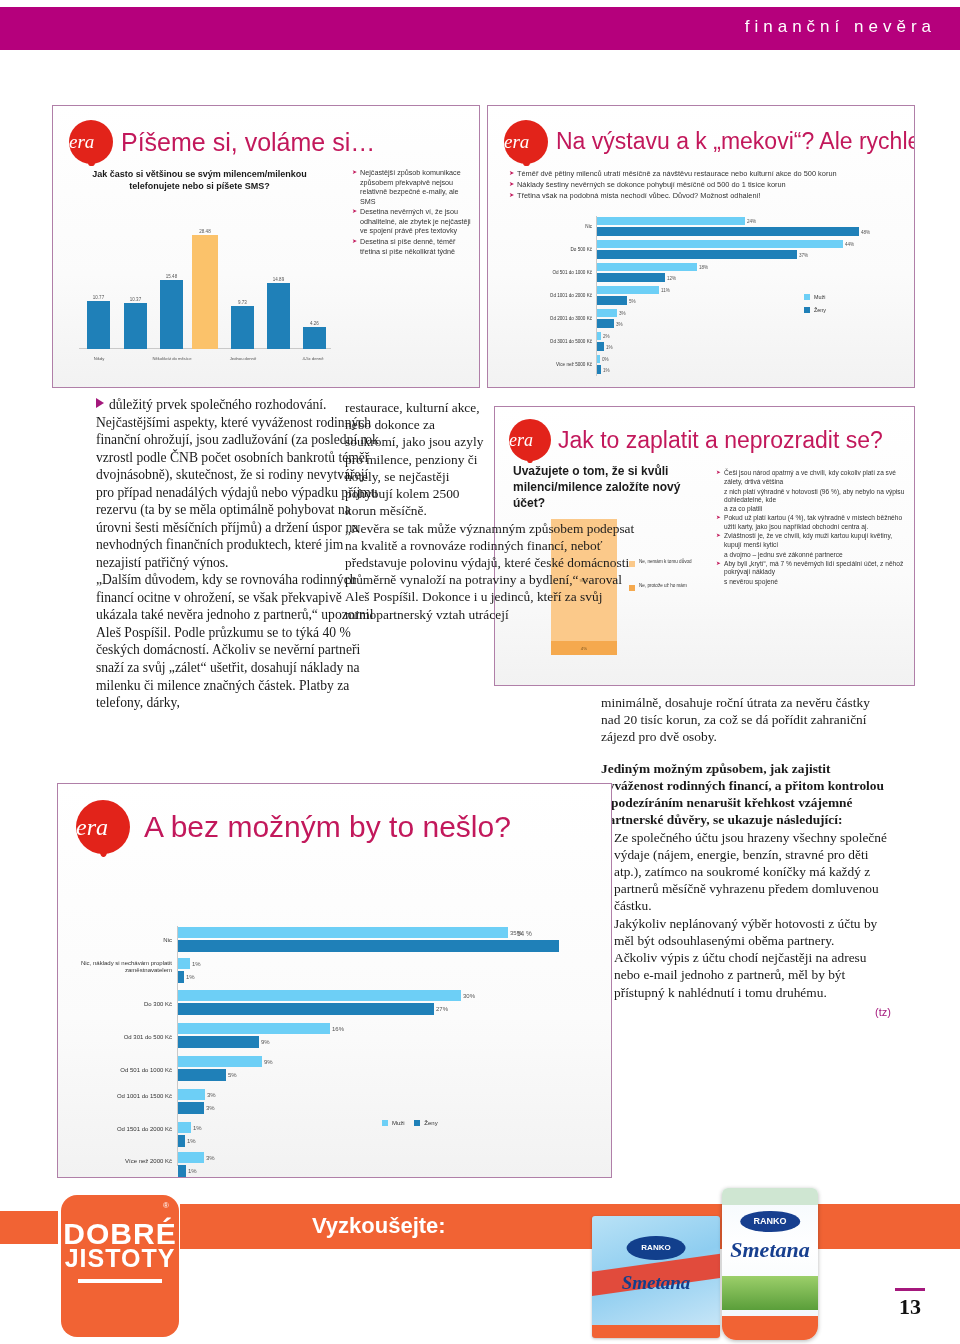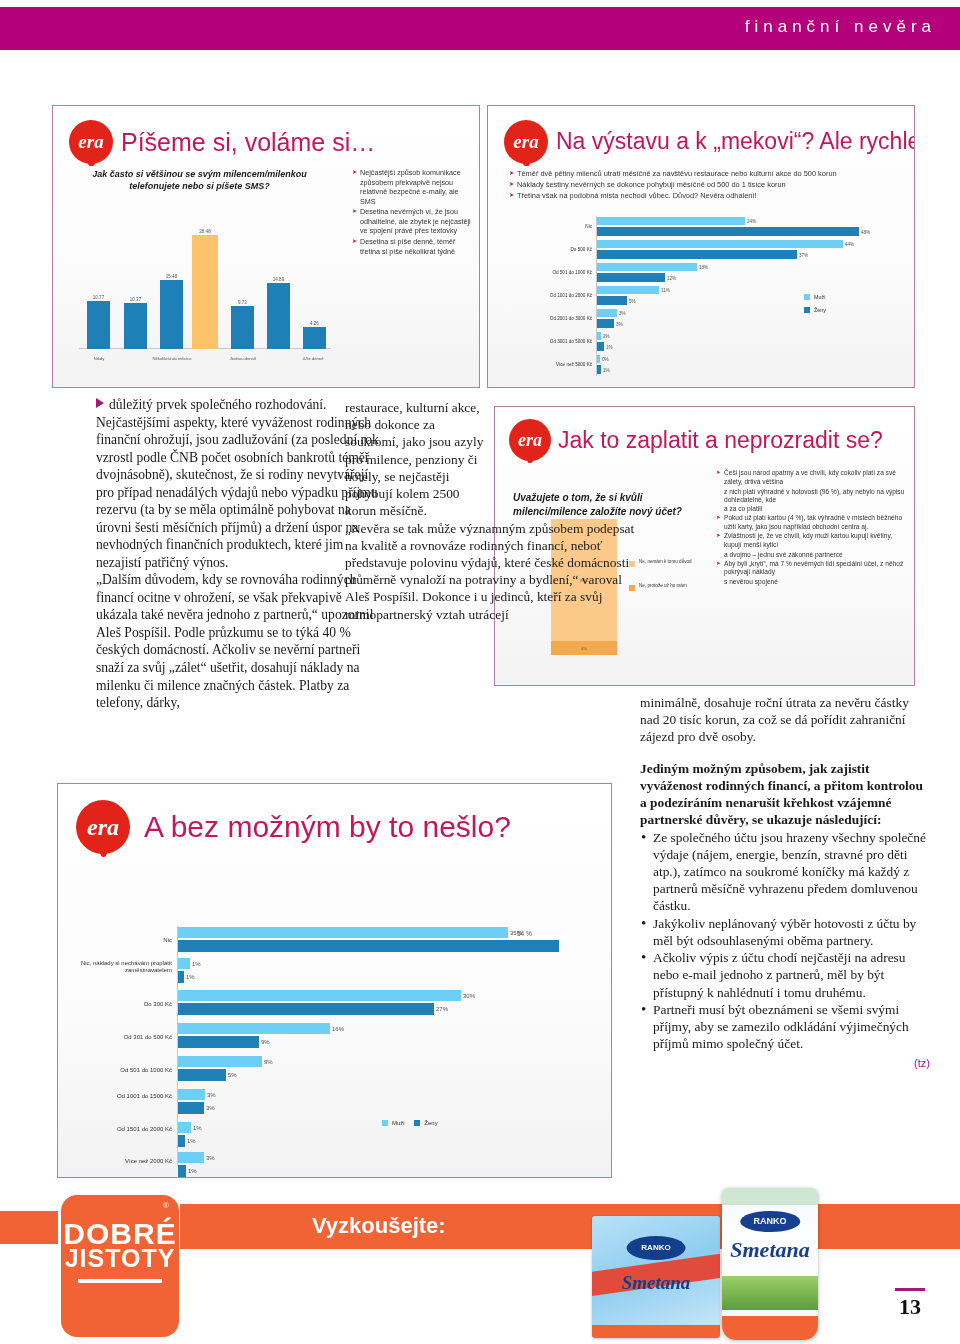--- a/index.html
+++ b/index.html
@@ -21,35 +21,35 @@
   
   .slide{
     position:absolute;background:#fff;
     border:1.5px solid #b07fa8;
     box-sizing:border-box;overflow:hidden;
   }
   .slide-inner{position:absolute;inset:0;background:linear-gradient(#ffffff 0%,#fbfbfb 60%,#f2f2f2 100%);}
   .era-logo{
     position:absolute;border-radius:50%;
     background:#e2231a;color:#fff;
-    display:flex;align-items:center;justify-content:center;
-    font-family:"Liberation Serif",serif;font-style:italic;font-weight:700;
+    display:flex;align-items:center;justify-content:flex-start;
+    font-family:"Liberation Serif",serif;font-style:italic;font-weight:400;
   }
   .era-logo:after{
     content:"";position:absolute;bottom:-5%;left:44%;
     width:14%;height:26%;background:#e2231a;border-radius:0 0 40% 40%;
   }
   .era-logo span{position:relative;z-index:2;}
   .slide-title{
     position:absolute;color:#c2185b;font-family:"Liberation Sans",sans-serif;
     font-weight:400;white-space:nowrap;
   }
   .slide-q{
     position:absolute;color:#1a1a1a;font-family:"Liberation Sans",sans-serif;
-    font-weight:700;line-height:1.35;font-style:italic;
+    font-weight:700;line-height:1.35;
   }
   .slide-bullets{
     position:absolute;color:#333;font-family:"Liberation Sans",sans-serif;
     line-height:1.33;
   }
   .slide-bullets .b{display:block;position:relative;padding-left:7px;margin-bottom:1px;}
   .slide-bullets .b:before{
     content:"\27A4";position:absolute;left:-1px;top:0;color:#c2185b;
     font-size:0.85em;
   }
@@ -222,21 +222,21 @@
   <div class="slide-inner"></div>
 
   <div class="era-logo" style="left:16px;top:14px;width:44px;height:44px;font-size:19px;">
     <span>era</span>
   </div>
   <div class="slide-title" style="left:68px;top:22px;font-size:23px;">Na výstavu a k „mekovi“? Ale rychle!</div>
 
   <div class="slide-bullets" style="left:22px;top:63px;width:396px;font-size:7.4px;">
     <span class="b">Téměř dvě pětiny milenců utratí měsíčně za návštěvu restaurace nebo kulturní akce do 500 korun</span>
     <span class="b">Náklady šestiny nevěrných se dokonce pohybují měsíčně od 500 do 1 tisíce korun</span>
-    <span class="b">Třetina však na podobná místa nechodí vůbec. Důvod? Nevěra odhalení!</span>
+    <span class="b">Třetina však na podobná místa nechodí vůbec. Důvod? Možnost odhalení!</span>
   </div>
 
   <div style="position:absolute;left:18px;top:108px;width:396px;height:165px;">
     <div class="axis-v" style="left:90px;top:2px;height:160px;"></div>
 
     <span class="hcat" style="left:0;top:10px;width:86px;font-size:4.6px;">Nic</span>
     <div class="hbar" style="left:91px;top:3px;width:148px;height:8px;background:#6dcff6;">
       <span class="cap" style="font-size:4.6px;">24%</span>
     </div>
     <div class="hbar" style="left:91px;top:13px;width:262px;height:9px;background:#1f80b8;">
@@ -305,21 +305,21 @@
 </div>
 
 <div class="slide" style="left:494px;top:406px;width:421px;height:280px;">
   <div class="slide-inner"></div>
 
   <div class="era-logo" style="left:14px;top:12px;width:42px;height:42px;font-size:18px;">
     <span>era</span>
   </div>
   <div class="slide-title" style="left:63px;top:20px;font-size:23px;">Jak to zaplatit a neprozradit se?</div>
 
-  <div class="slide-q" style="left:18px;top:84px;width:175px;font-size:10px;">Uvažujete o tom, že si kvůli milenci/milence založíte nový účet?</div>
+  <div class="slide-q" style="left:18px;top:56px;width:175px;font-size:12px;">Uvažujete o tom, že si kvůli milenci/milence založíte nový účet?</div>
 
   <div class="slide-bullets" style="left:222px;top:62px;width:190px;font-size:6.6px;">
     <span class="b">Češi jsou národ opatrný a ve chvíli, kdy cokoliv platí za své zálety, drtivá většina</span>
     <span class="cont">z nich platí výhradně v hotovosti (96 %), aby nebylo na výpisu dohledatelné, kde</span>
     <span class="cont">a za co platili</span>
     <span class="b">Pokud už platí kartou (4 %), tak výhradně v místech běžného užití karty, jako jsou například obchodní centra aj.</span>
     <span class="b">Zvláštností je, že ve chvíli, kdy muži kartou kupují květiny, kupují menší kytici</span>
     <span class="cont">a dvojmo – jednu své zákonné partnerce</span>
     <span class="b">Aby byli „krytí“, má 7 % nevěrných lidí speciální účet, z něhož pokrývají náklady</span>
     <span class="cont">s nevěrou spojené</span>
@@ -351,28 +351,27 @@
     <span class="tri"></span><span>důležitý prvek společného rozhodování. Nejčastějšími aspekty, které vyváženost rodinných finanční ohrožují, jsou zadlužování (za poslední rok vzrostl podle ČNB počet osobních bankrotů téměř dvojnásobně), skutečnost, že si rodiny nevytvářejí pro případ nenadálých výdajů nebo výpadku příjmu rezervu (ta by se měla optimálně pohybovat na úrovni šesti měsíčních příjmů) a držení úspor na nevhodných finančních produktech, které jim nezajistí patřičný výnos.</span>
   </p>
   <p>„Dalším důvodem, kdy se rovnováha rodinných financí ocitne v ohrožení, se však překvapivě ukázala také nevěra jednoho z partnerů,“ upozornil Aleš Pospíšil. Podle průzkumu se to týká 40 % českých domácností. Ačkoliv se nevěrní partneři snaží za svůj „zálet“ ušetřit, dosahují náklady na milenku či milence značných částek. Platby za telefony, dárky,</p>
 </div>
 
 <div class="col" style="left:345px;top:399px;width:140px;font-size:13.4px;line-height:1.285;">
   <p>restaurace, kulturní akce, nebo dokonce za soukromí, jako jsou azyly pro milence, penziony či hotely, se nejčastěji pohybují kolem 2500 korun měsíčně.</p>
   <p style="width:300px;">„Nevěra se tak může významným způsobem podepsat na kvalitě a rovnováze rodinných financí, neboť představuje polovinu výdajů, které české domácnosti průměrně vynaloží na potraviny a bydlení,“ varoval Aleš Pospíšil. Dokonce i u jedinců, kteří za svůj mimopartnerský vztah utrácejí</p>
 </div>
 
-<div class="col" style="left:640px;top:694px;width:290px;font-size:13.4px;line-height:1.285;">
+<div class="col" style="left:601px;top:694px;width:290px;font-size:13.4px;line-height:1.285;">
   <p>minimálně, dosahuje roční útrata za nevěru částky nad 20 tisíc korun, za což se dá pořídit zahraniční zájezd pro dvě osoby.</p>
   <p class="lead-in" style="margin-top:14px;">Jediným možným způsobem, jak zajistit vyváženost rodinných financí, a přitom kontrolou a podezíráním nenarušit křehkost vzájemné partnerské důvěry, se ukazuje následující:</p>
   <ul class="bullets-ul">
     <li>Ze společného účtu jsou hrazeny všechny společné výdaje (nájem, energie, benzín, stravné pro děti atp.), zatímco na soukromé koníčky má každý z partnerů měsíčně vyhrazenu předem domluvenou částku.</li>
     <li>Jakýkoliv neplánovaný výběr hotovosti z účtu by měl být odsouhlasenými oběma partnery.</li>
     <li>Ačkoliv výpis z účtu chodí nejčastěji na adresu nebo e-mail jednoho z partnerů, měl by být přístupný k nahlédnutí i tomu druhému.</li>
-    <li>Partneři musí být obeznámeni se všemi svými příjmy, aby se zamezilo odkládání výjimečných příjmů mimo společný účet.</li>
   </ul>
   <p class="sig" style="font-size:11px;margin-top:4px;">(tz)</p>
 </div>
 
 <div class="slide" style="left:57px;top:783px;width:555px;height:395px;">
   <div class="slide-inner"></div>
 
   <div class="era-logo" style="left:18px;top:16px;width:54px;height:54px;font-size:24px;">
     <span>era</span>
   </div>

